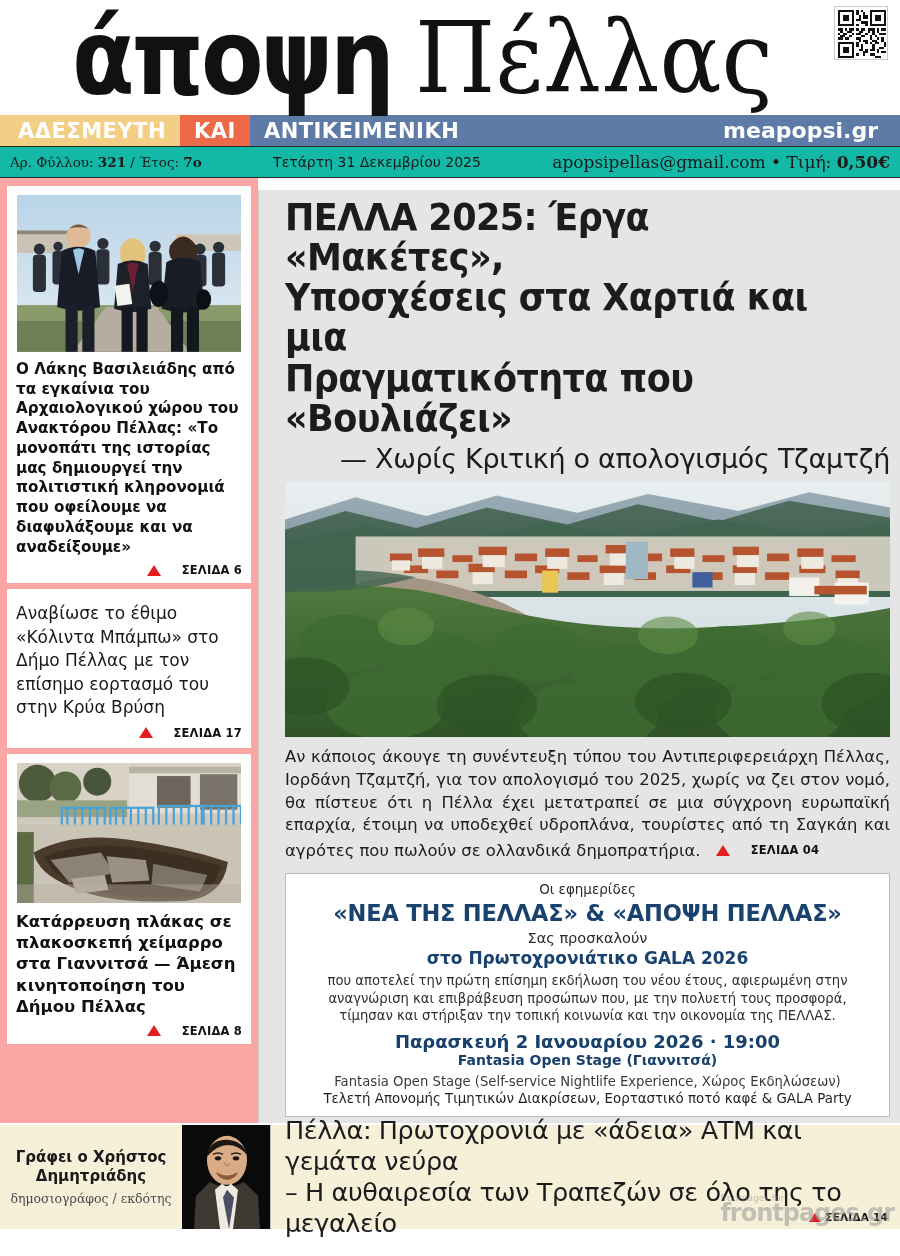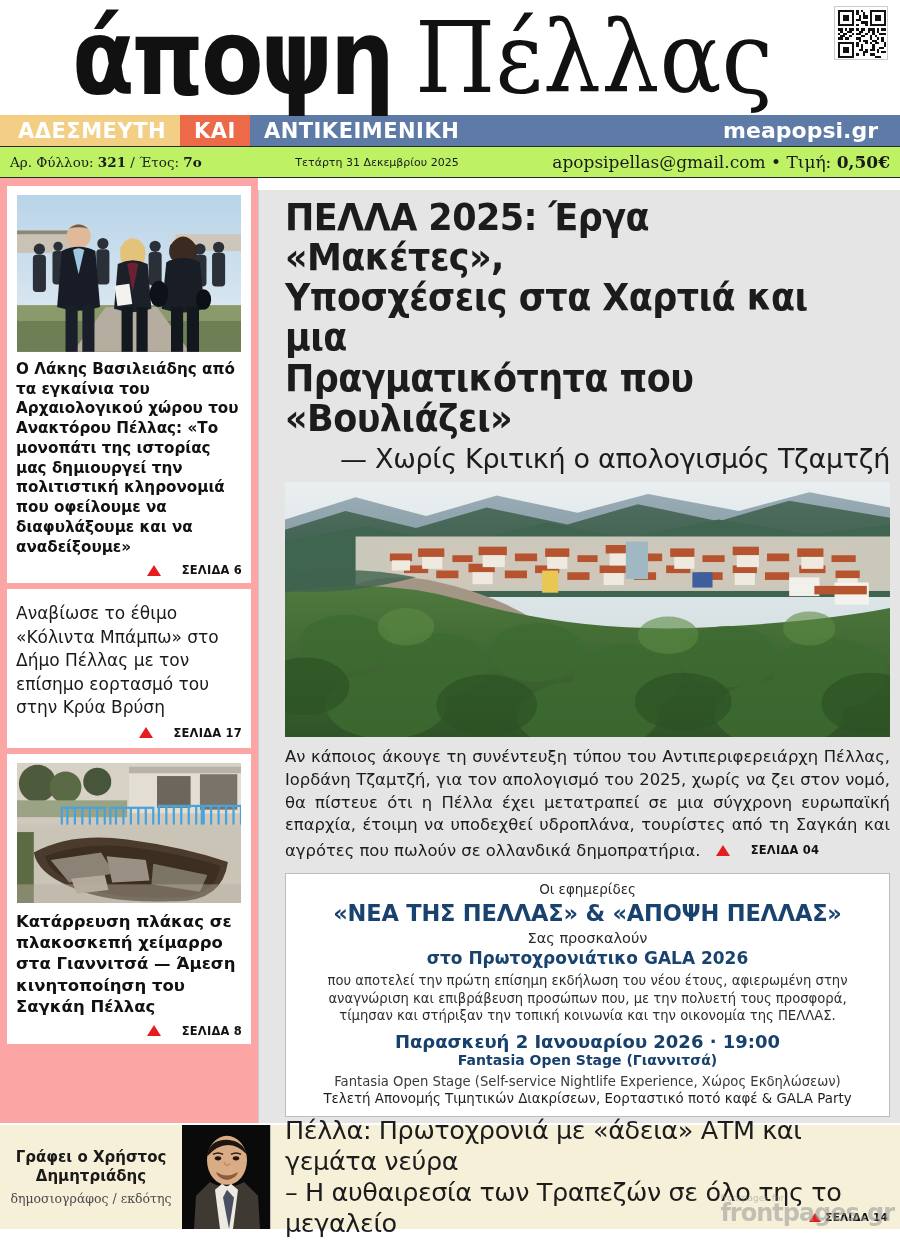--- a/index.html
+++ b/index.html
@@ -84,24 +84,24 @@
     display:flex;
     align-items:center;
     justify-content:space-between;
     height:30px;
     border-top:1px solid #2b2b2b;
     border-bottom:1px solid #2b2b2b;
     padding:15px 10px;
     font-family:"DejaVu Serif","Liberation Serif",serif;
     font-size:13.5px;
     color:#1a1a1a;
-    background:#bef264;
+    background:#14b8a6;
   }
   .info-left b, .info-right b { font-weight:bold; }
-  .info-center { font-family:"DejaVu Sans", sans-serif; font-size:11px; }
+  .info-center { font-family:"DejaVu Sans", sans-serif; font-size:14px; }
   .info-right { font-size:17px; }
 
   
   .page-body {
     display:flex;
     height:945px;
     background:#ffffff;
   }
 
   
@@ -522,21 +522,21 @@
 
         <path d="M18 96 q40 -22 100 -14 q60 8 108 24 q-6 44 -60 42 q-70 3 -110 -16 q-34 -14 -38 -36 Z" fill="#4a3b2c"></path>
         <path d="M30 100 q40 -16 92 -10 q52 7 96 20 q-6 36 -52 34 q-66 3 -102 -14 q-30 -12 -34 -30 Z" fill="#3c2f22"></path>
         <path d="M36 104 l54 -8 l14 22 l-48 10 Z" fill="#8c8275"></path>
         <path d="M96 100 l42 4 l4 22 l-40 2 Z" fill="#9a9084"></path>
         <path d="M146 108 l58 12 l-8 18 l-52 -8 Z" fill="#7d7468"></path>
         <path d="M58 124 l36 -4 l4 16 l-34 4 Z" fill="#b3a99b"></path>
         <rect x="0" y="74" width="18" height="76" fill="#5d6b44"></rect>
         <rect x="0" y="130" width="240" height="20" fill="#b7b0a2" opacity="0.45"></rect>
       </svg>
-      <div class="lcap" style="font-size:16.5px;">Κατάρρευση πλάκας σε πλακοσκεπή χείμαρρο στα Γιαννιτσά — Άμεση κινητοποίηση του Σαγκάη Πέλλας</div>
+      <div class="lcap" style="font-size:16.5px;">Κατάρρευση πλάκας σε πλακοσκεπή χείμαρρο στα Γιαννιτσά — Άμεση κινητοποίηση του Δήμου Πέλλας</div>
       <div class="pageref">
         <span class="tri"></span>
         <span class="pageref-txt">ΣΕΛΙΔΑ 8</span>
       </div>
     </div>
   </div>
 
   <div class="main-col">
     <div class="headline">
       <div>ΠΕΛΛΑ 2025: Έργα «Μακέτες»,</div>

